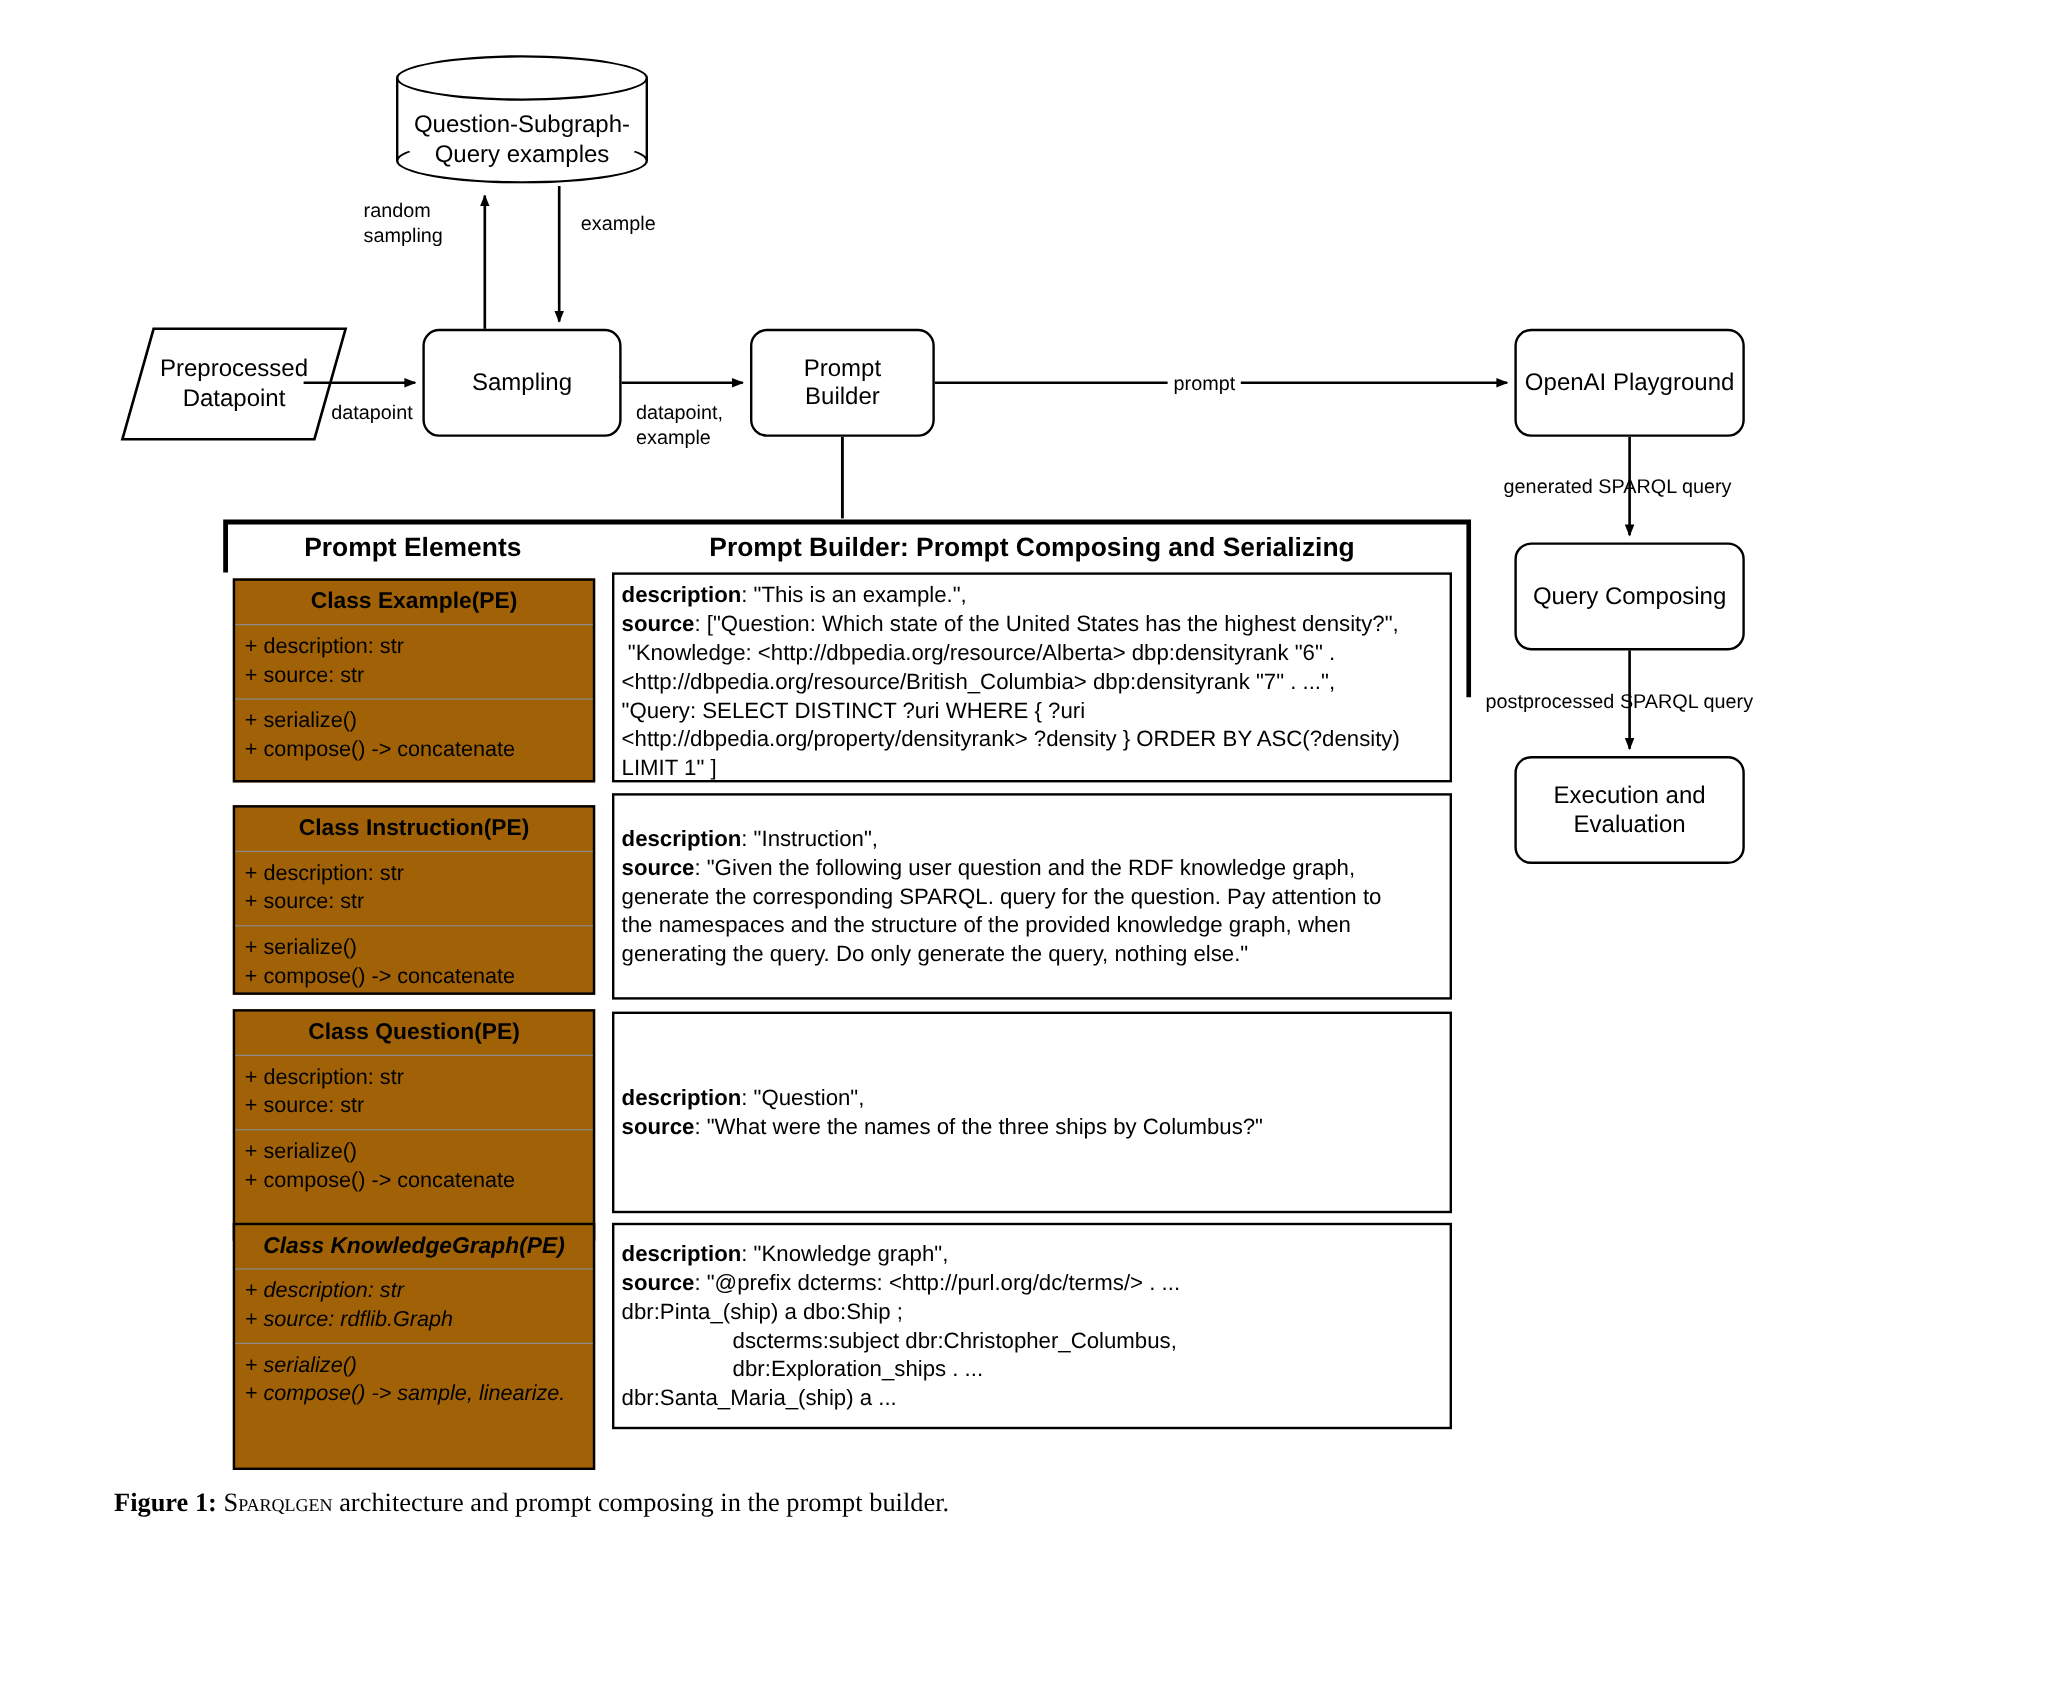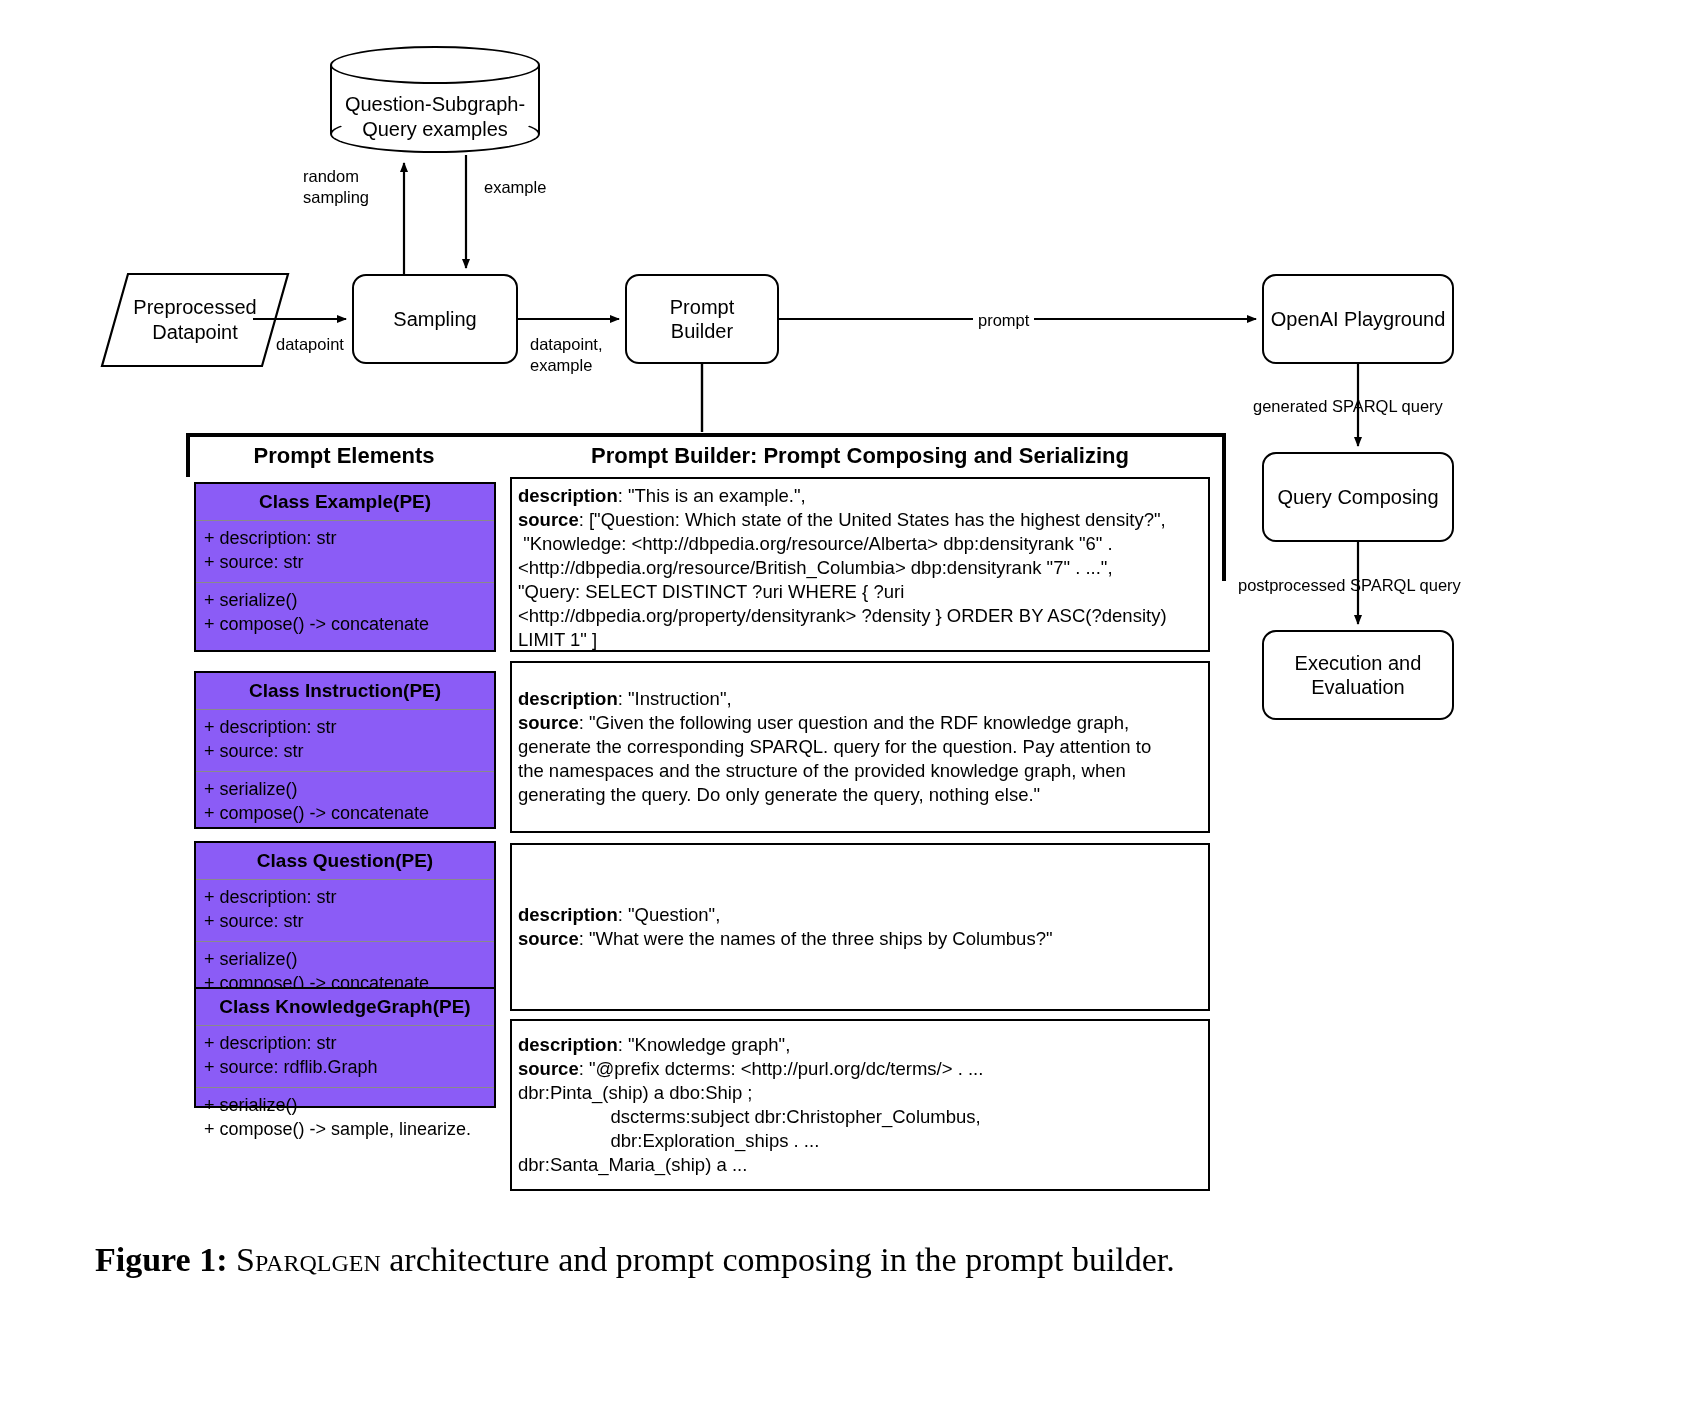--- a/index.html
+++ b/index.html
@@ -115,21 +115,21 @@
   .col-head {
     position: absolute;
     font-weight: bold;
     font-size: 22px;
     text-align: center;
   }
 
   .umlbox {
     position: absolute;
     border: 2px solid #000;
-    background: #8b5cf6;
+    background: #a16207;
     box-sizing: border-box;
     font-size: 18px;
   }
   .uml-title {
     text-align: center;
     font-weight: bold;
     font-size: 19px;
     padding: 7px 4px 6px;
     border-bottom: 1.5px solid #8a8a8a;
     line-height: 1.2;
@@ -156,21 +156,21 @@
   .descbox .k { font-weight: bold; }
   .descbox.center-v { display: flex; flex-direction: column; justify-content: center; }
 
   
   #caption {
     position: absolute;
     left: 95px;
     top: 1238px;
     width: 1500px;
     font-family: "Liberation Serif", serif;
-    font-size: 34px;
+    font-size: 22px;
     line-height: 1.3;
   }
   #caption .cap-lbl { font-weight: bold; }
   #caption .cap-sc { font-variant: small-caps; }
 </style>
 </head>
 <body>
 
 <div id="page">
 
@@ -285,21 +285,21 @@
       <div class="uml-sec">
         <div>+ description: str</div>
         <div>+ source: str</div>
       </div>
       <div class="uml-sec">
         <div>+ serialize()</div>
         <div>+ compose() -&gt; concatenate</div>
       </div>
     </div>
 
-    <div class="umlbox" style="left:14px; top:556px; width:302px; height:121px;">
+    <div class="umlbox" style="left:14px; top:588px; width:302px; height:206px;font-style:italic;">
       <div class="uml-title">Class KnowledgeGraph(PE)</div>
       <div class="uml-sec">
         <div>+ description: str</div>
         <div>+ source: rdflib.Graph</div>
       </div>
       <div class="uml-sec">
         <div>+ serialize()</div>
         <div>+ compose() -&gt; sample, linearize.</div>
       </div>
     </div>

